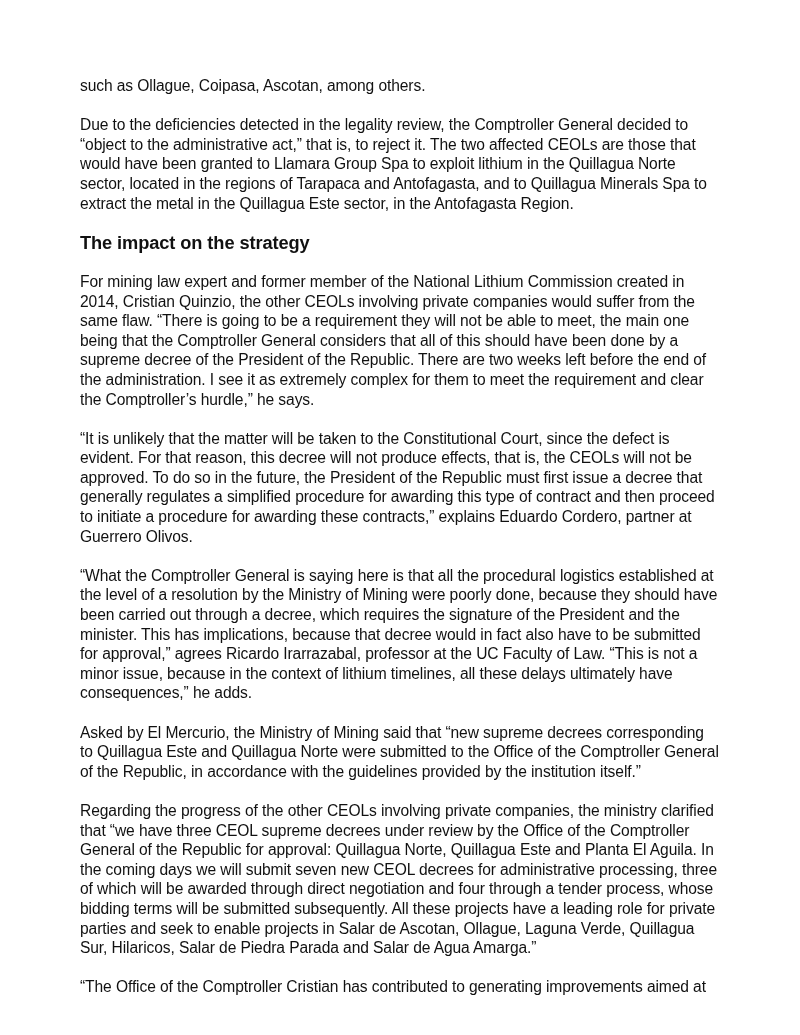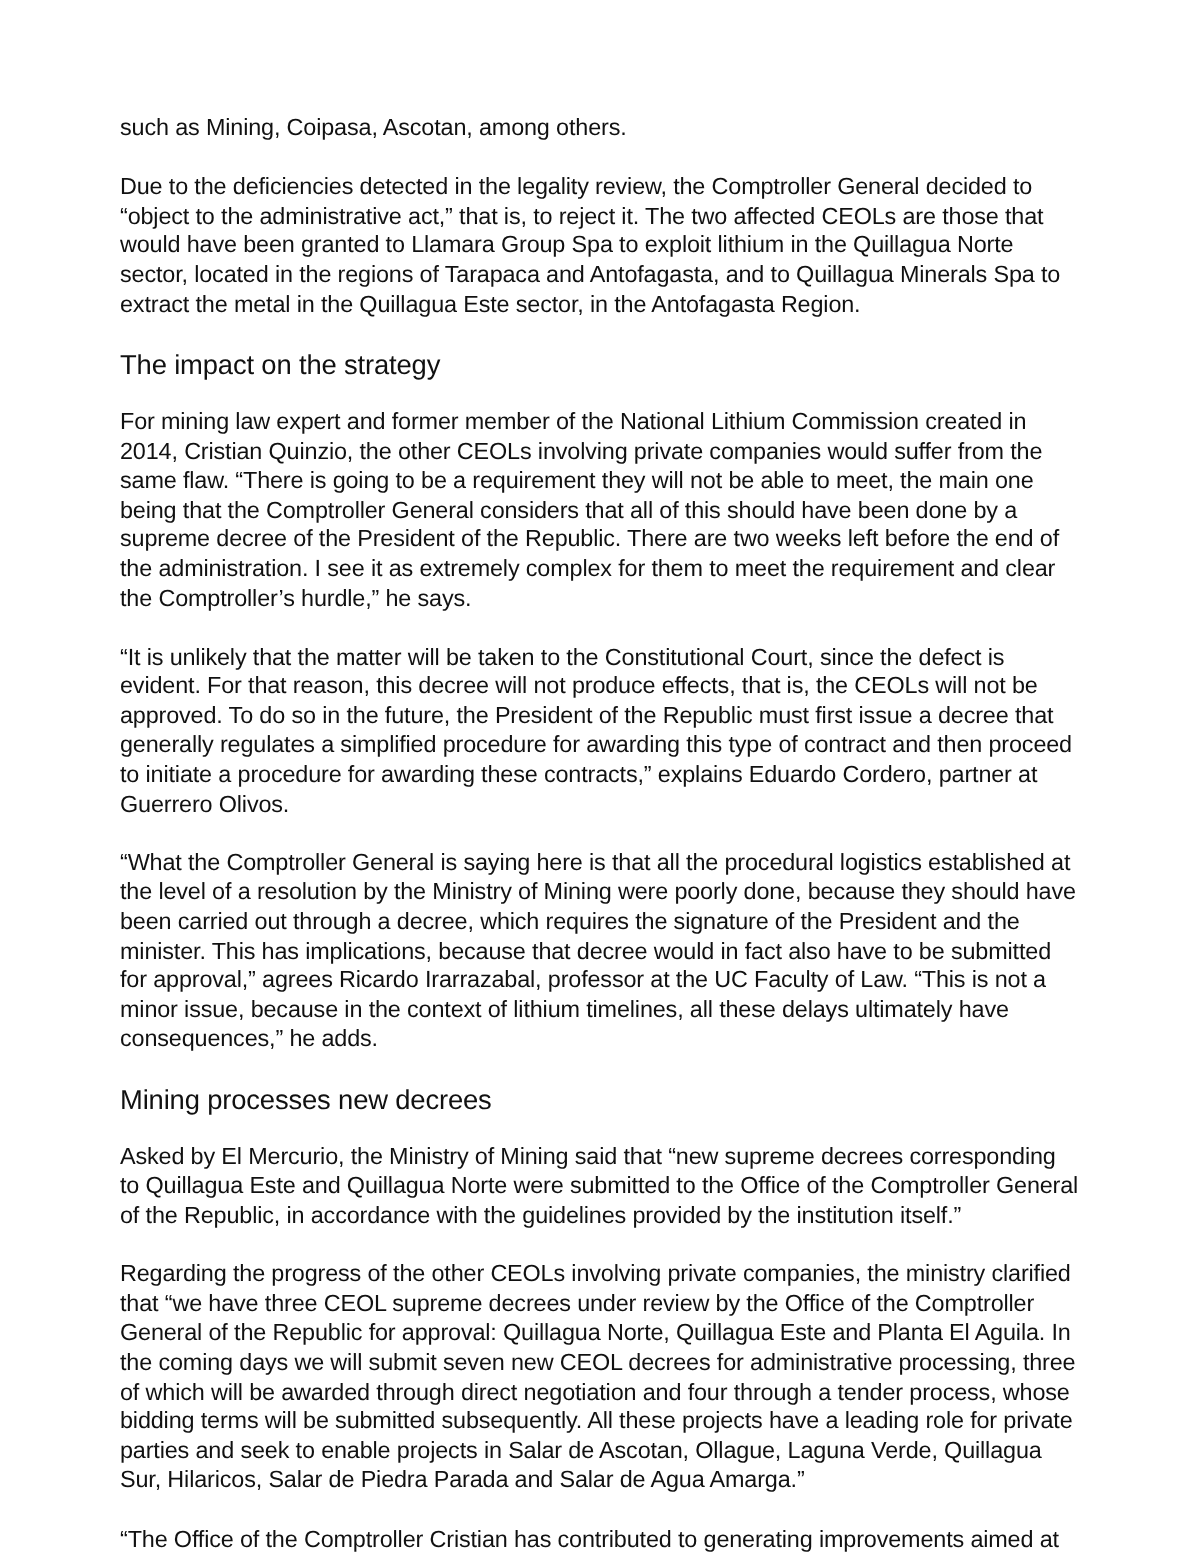--- a/index.html
+++ b/index.html
@@ -9,29 +9,28 @@
       left: 80px;
       top: 76px;
       width: 640px;
       font-family: "Liberation Sans", sans-serif;
       font-size: 15.6px;
       line-height: 19.6px;
       color: #111111;
       letter-spacing: -0.1px;
     }
     .para { margin: 0 0 19.6px 0; }
-    .heading { margin: 0 0 19.6px 0; font-weight: normal; }
+    .heading { margin: 0 0 19.6px 0; font-weight: bold; }
   </style>
 </head>
 <body>
 
 <div class="page">
-  <p class="para">such as Mining, Coipasa, Ascotan, among others.</p>
+  <p class="para">such as Ollague, Coipasa, Ascotan, among others.</p>
   <p class="para">Due to the deficiencies detected in the legality review, the Comptroller General decided to “object to the administrative act,” that is, to reject it. The two affected CEOLs are those that would have been granted to Llamara Group Spa to exploit lithium in the Quillagua Norte sector, located in the regions of Tarapaca and Antofagasta, and to Quillagua Minerals Spa to extract the metal in the Quillagua Este sector, in the Antofagasta Region.</p>
   <h3 class="heading">The impact on the strategy</h3>
   <p class="para">For mining law expert and former member of the National Lithium Commission created in 2014, Cristian Quinzio, the other CEOLs involving private companies would suffer from the same flaw. “There is going to be a requirement they will not be able to meet, the main one being that the Comptroller General considers that all of this should have been done by a supreme decree of the President of the Republic. There are two weeks left before the end of the administration. I see it as extremely complex for them to meet the requirement and clear the Comptroller’s hurdle,” he says.</p>
   <p class="para">“It is unlikely that the matter will be taken to the Constitutional Court, since the defect is evident. For that reason, this decree will not produce effects, that is, the CEOLs will not be approved. To do so in the future, the President of the Republic must first issue a decree that generally regulates a simplified procedure for awarding this type of contract and then proceed to initiate a procedure for awarding these contracts,” explains Eduardo Cordero, partner at Guerrero Olivos.</p>
   <p class="para">“What the Comptroller General is saying here is that all the procedural logistics established at the level of a resolution by the Ministry of Mining were poorly done, because they should have been carried out through a decree, which requires the signature of the President and the minister. This has implications, because that decree would in fact also have to be submitted for approval,” agrees Ricardo Irarrazabal, professor at the UC Faculty of Law. “This is not a minor issue, because in the context of lithium timelines, all these delays ultimately have consequences,” he adds.</p>
-  <h3 class="heading">Mining processes new decrees</h3>
   <p class="para">Asked by El Mercurio, the Ministry of Mining said that “new supreme decrees corresponding to Quillagua Este and Quillagua Norte were submitted to the Office of the Comptroller General of the Republic, in accordance with the guidelines provided by the institution itself.”</p>
   <p class="para">Regarding the progress of the other CEOLs involving private companies, the ministry clarified that “we have three CEOL supreme decrees under review by the Office of the Comptroller General of the Republic for approval: Quillagua Norte, Quillagua Este and Planta El Aguila. In the coming days we will submit seven new CEOL decrees for administrative processing, three of which will be awarded through direct negotiation and four through a tender process, whose bidding terms will be submitted subsequently. All these projects have a leading role for private parties and seek to enable projects in Salar de Ascotan, Ollague, Laguna Verde, Quillagua Sur, Hilaricos, Salar de Piedra Parada and Salar de Agua Amarga.”</p>
   <p class="para">“The Office of the Comptroller Cristian has contributed to generating improvements aimed at</p>
 </div>
 
 </body></html>

